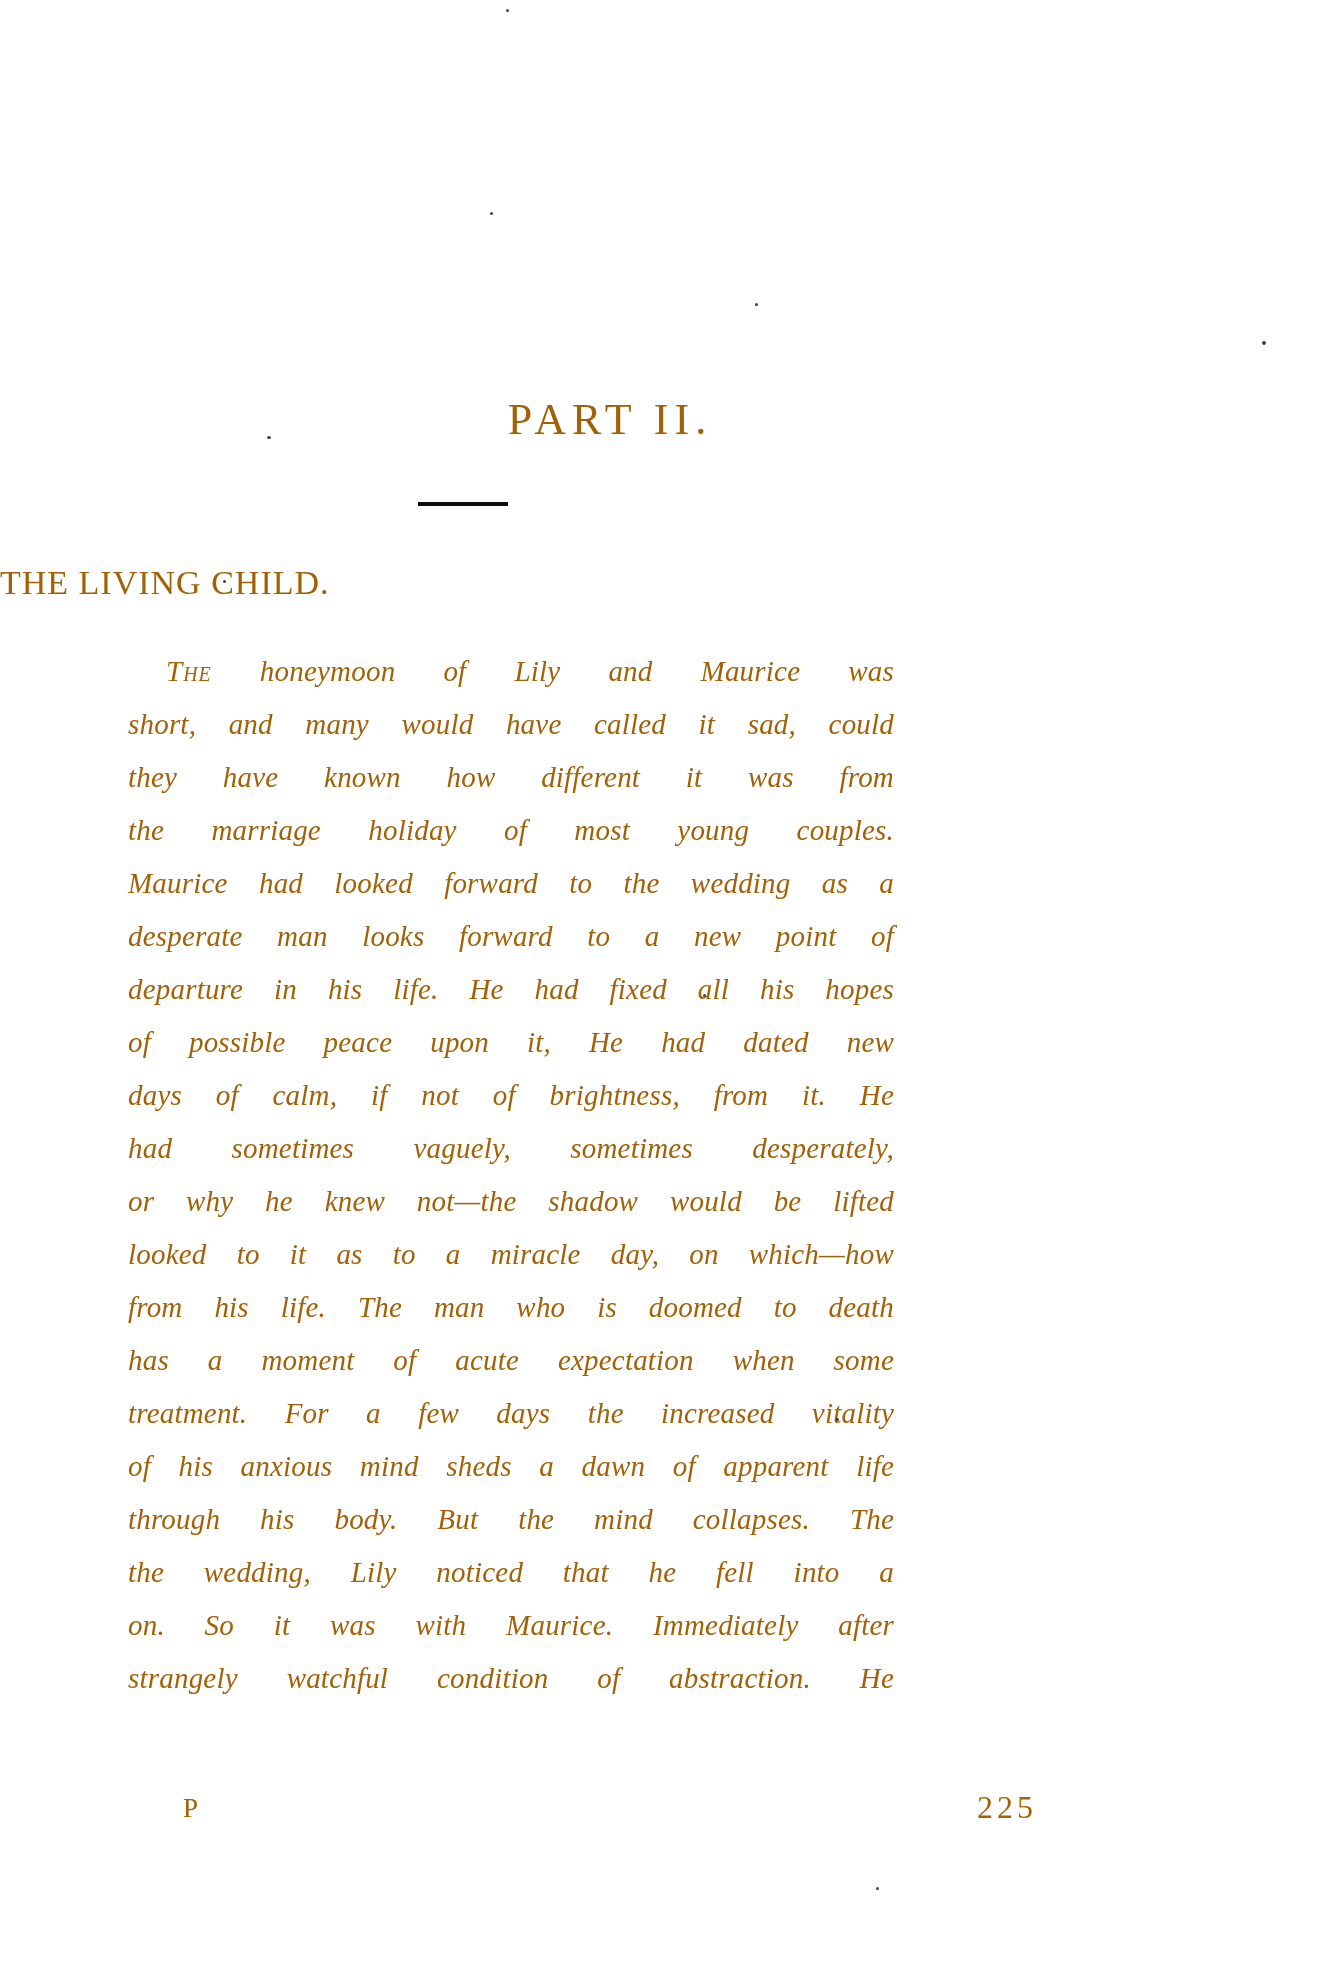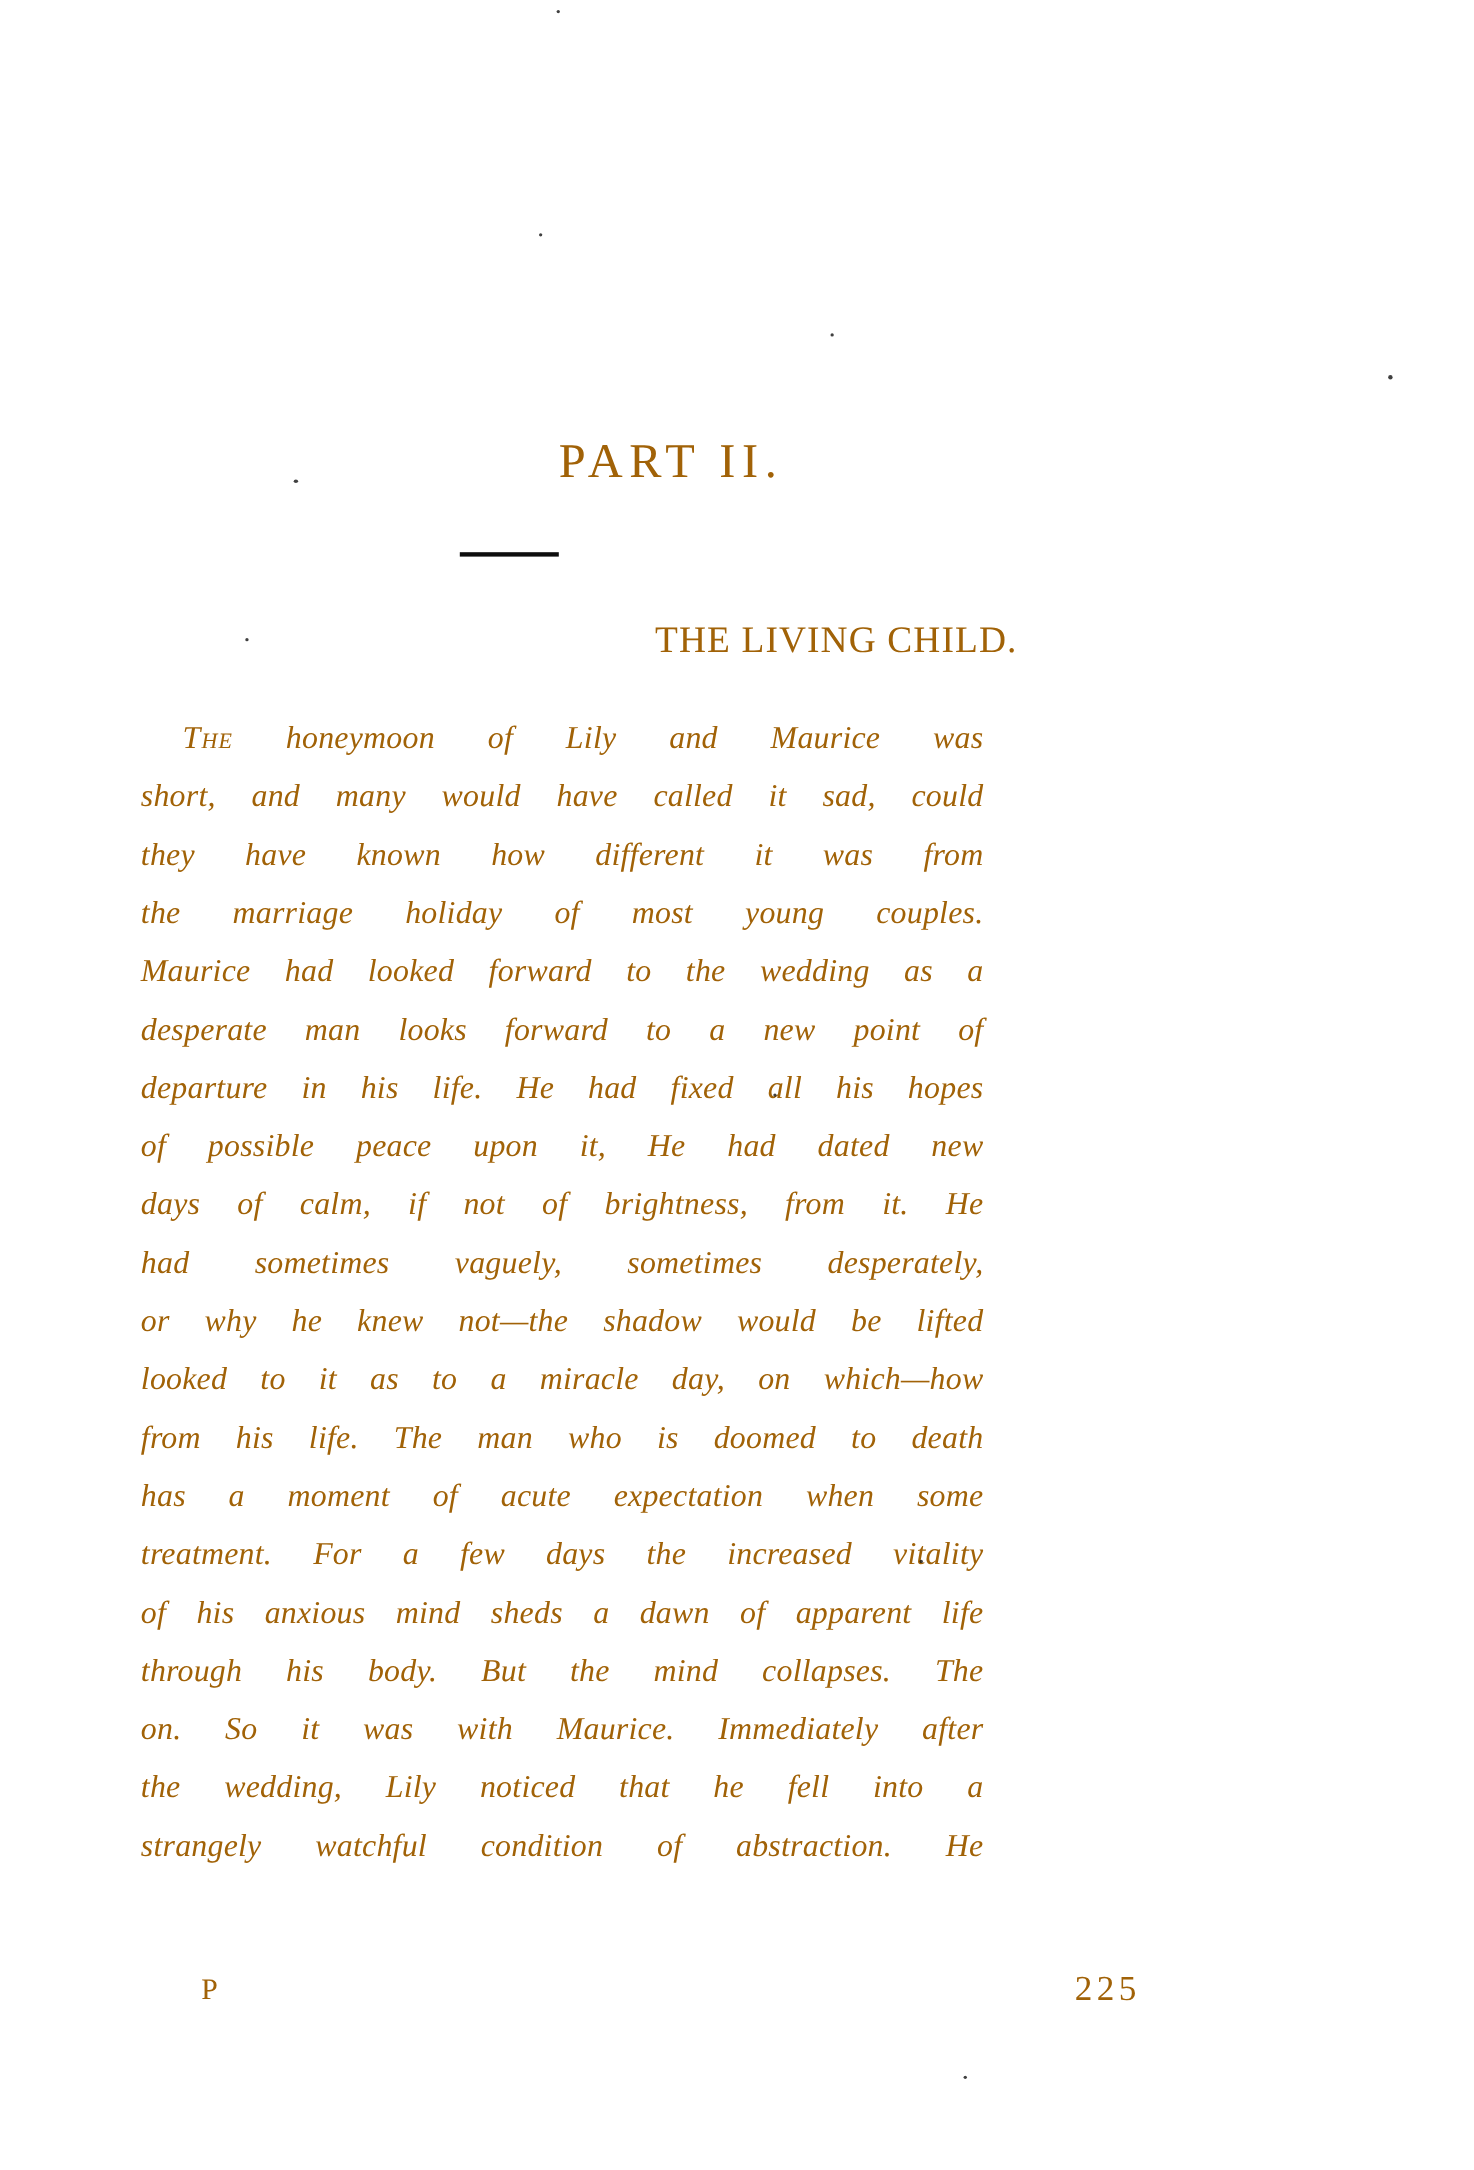--- a/index.html
+++ b/index.html
@@ -33,21 +33,21 @@
     left: 418px;
     width: 90px;
     height: 4px;
     background: #0d0d0d;
   }
   .chapter-title {
     position: absolute;
     top: 564px;
     left: 0;
     right: 415px;
-    text-align: right;
+    text-align: left;
     font-size: 34px;
     letter-spacing: 1px;
     font-weight: normal;
     white-space: nowrap;
   }
   .body-block {
     position: absolute;
     top: 645px;
     left: 128px;
     width: 766px;
@@ -112,22 +112,22 @@
       <div class="line">of possible peace upon it, He had dated new</div>
       <div class="line">days of calm, if not of brightness, from it. He</div>
       <div class="line">had sometimes vaguely, sometimes desperately,</div>
       <div class="line">or why he knew not—the shadow would be lifted</div>
       <div class="line">looked to it as to a miracle day, on which—how</div>
       <div class="line">from his life. The man who is doomed to death</div>
       <div class="line">has a moment of acute expectation when some</div>
       <div class="line">treatment. For a few days the increased vitality</div>
       <div class="line">of his anxious mind sheds a dawn of apparent life</div>
       <div class="line">through his body. But the mind collapses. The</div>
+      <div class="line">the wedding, Lily noticed that he fell into a</div>
       <div class="line">on. So it was with Maurice. Immediately after</div>
-      <div class="line">the wedding, Lily noticed that he fell into a</div>
       <div class="line">strangely watchful condition of abstraction. He</div>
     </div>
 
   <div class="signature">P</div>
 
   <div class="page-number">225</div>
 
   <div class="speck" style="left:506px; top:9px;   width:3px; height:3px;"></div>
   <div class="speck" style="left:490px; top:212px; width:3px; height:3px;"></div>
   <div class="speck" style="left:755px; top:303px; width:3px; height:3px;"></div>

